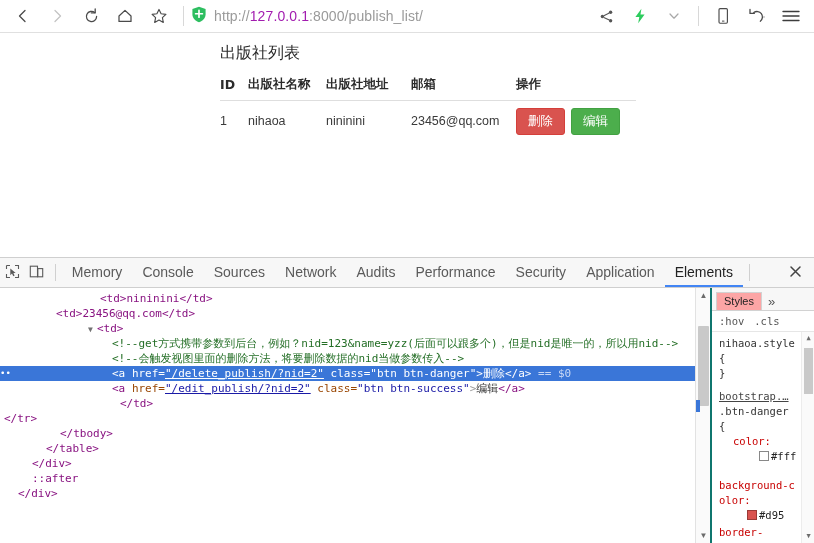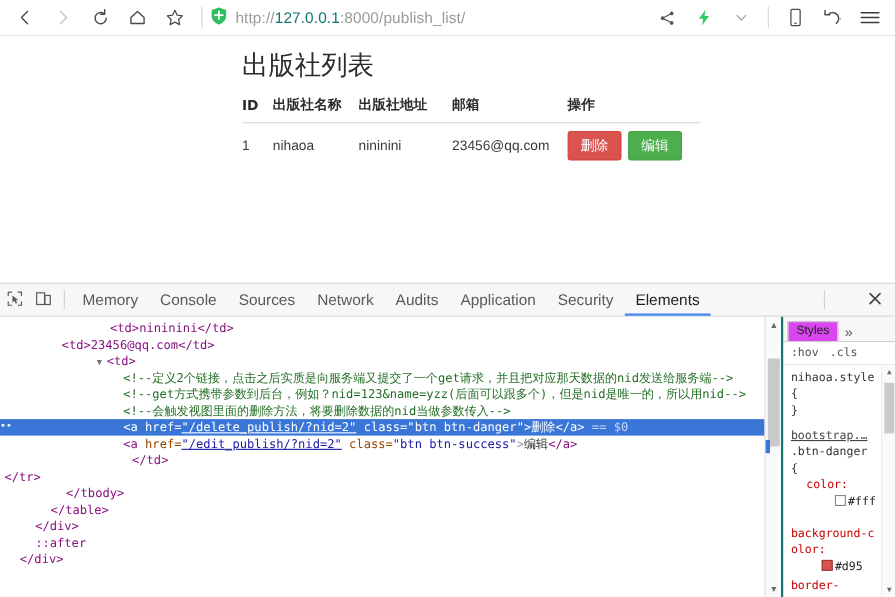--- a/index.html
+++ b/index.html
@@ -55,21 +55,21 @@
     margin-right: 7px;
     display: block;
   }
   .url-text {
     font-family: "Liberation Sans", "DejaVu Sans", sans-serif;
     font-size: 14px;
     color: #9a9a9a;
     white-space: nowrap;
     letter-spacing: 0.1px;
   }
-  .url-text .host { color: #0f766e; text-align: center; }
+  .url-text .host { color: #a21caf; text-align: center; }
   .right-icons {
     display: flex;
     align-items: center;
     flex: 0 0 auto;
   }
 
   
   .page-view {
     position: absolute;
     top: 33px;
@@ -77,21 +77,21 @@
     width: 814px;
     height: 224px;
     background: #ffffff;
     overflow: hidden;
   }
   .page-inner {
     padding-left: 220px;
     padding-top: 10px;
   }
   .page-title {
-    font-size: 24px;
+    font-size: 16px;
     font-weight: normal;
     color: #2b2b2b;
     margin: 0 0 10px 0;
     font-family: Liberation Sans, sans-serif;
   }
   table.pub-table {
     border-collapse: collapse;
     font-size: 12.5px;
     color: #333;
   }
@@ -305,21 +305,21 @@
     display: flex;
     align-items: flex-end;
     border-bottom: 1px solid #d2d2d2;
     background: #f7f7f7;
     flex: 0 0 auto;
   }
   .styles-tab {
     font-size: 11px;
     color: #222;
     padding: 2px 7px 3px 7px;
-    background: #d946ef;
+    background: #fca5a5;
     border: 1px solid #d2d2d2;
     border-bottom: none;
     margin-left: 4px;
     font-family: "Liberation Sans", "DejaVu Sans", sans-serif;
   }
   .styles-more {
     font-size: 13px;
     color: #555;
     padding: 0 6px 1px 6px;
   }
@@ -544,22 +544,23 @@
       </span>
     </div>
     <div class="dt-vsep"></div>
 
     <div class="dt-tabs">
       <div class="dt-tab">Memory</div>
       <div class="dt-tab">Console</div>
       <div class="dt-tab">Sources</div>
       <div class="dt-tab">Network</div>
       <div class="dt-tab">Audits</div>
+      <div class="dt-tab">Performance</div>
+      <div class="dt-tab">Security</div>
       <div class="dt-tab">Application</div>
-      <div class="dt-tab">Security</div>
       <div class="dt-tab active">Elements</div>
     </div>
 
     <div class="dt-toolbar-right">
       <div class="dt-vsep"></div>
       <div class="dt-icon-btn">
         <span>
           <span class="kebab"></span><span class="kebab"></span><span class="kebab"></span>
         </span>
       </div>
@@ -583,23 +584,20 @@
         </div>
 
         <div class="dom-line" style="padding-left:56px">
           <span class="tag">&lt;td&gt;23456@qq.com&lt;/td&gt;</span>
         </div>
 
         <div class="dom-line" style="padding-left:88px">
           <span class="triangle">▼</span><span class="tag">&lt;td&gt;</span>
         </div>
 
-        <div class="dom-line wrapline" style="padding-left:112px">
-          <span class="cmt cmt-wrap">&lt;!--定义2个链接，点击之后实质是向服务端又提交了一个get请求，并且把对应那天数据的nid发送给服务端--&gt;</span>
-        </div>
 
         <div class="dom-line wrapline" style="padding-left:112px">
           <span class="cmt cmt-wrap">&lt;!--get方式携带参数到后台，例如？nid=123&amp;name=yzz(后面可以跟多个)，但是nid是唯一的，所以用nid--&gt;</span>
         </div>
 
         <div class="dom-line wrapline" style="padding-left:112px">
           <span class="cmt cmt-wrap">&lt;!--会触发视图里面的删除方法，将要删除数据的nid当做参数传入--&gt;</span>
         </div>
 
         <div class="dom-line selected" style="padding-left:112px">

